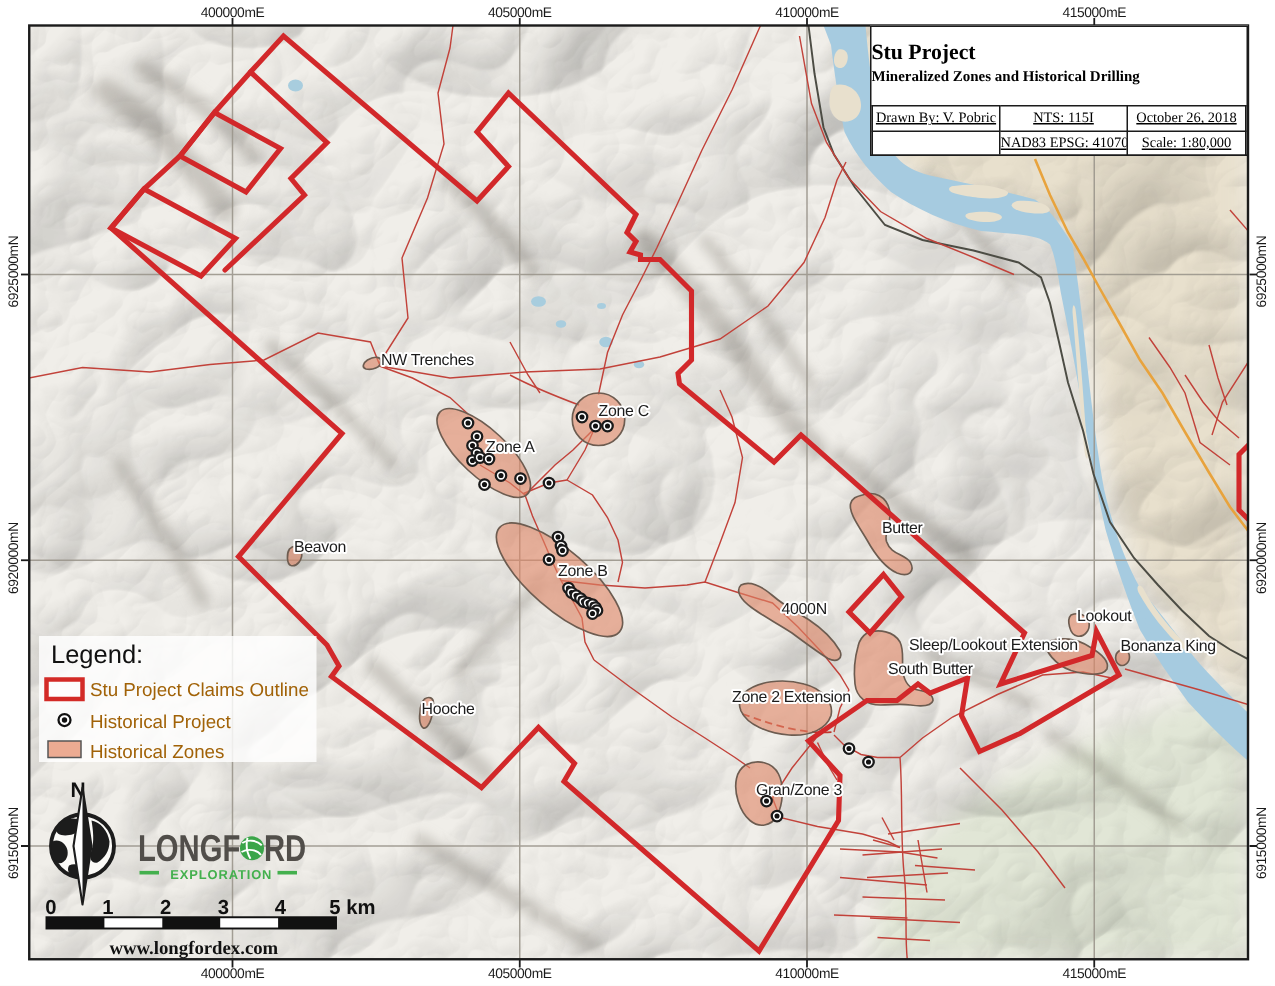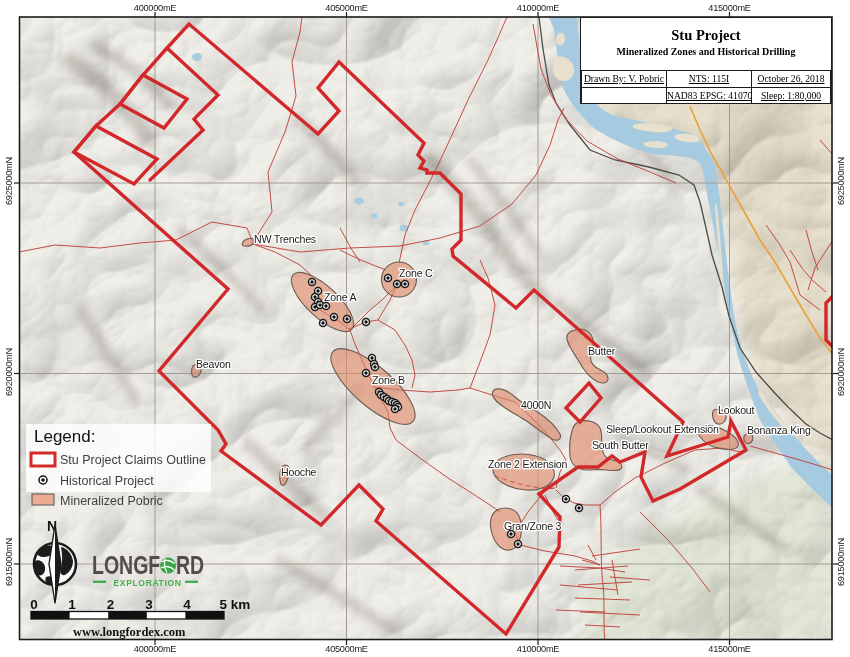--- a/index.html
+++ b/index.html
@@ -1,28 +1,28 @@
 <!DOCTYPE html>
 <html><head>
 <meta charset="utf-8">
 <style>
 html,body{margin:0;padding:0;background:#ffffff;}
 *{-webkit-font-smoothing:antialiased;}
 #page{position:relative;width:850px;height:657px;background:#ffffff;font-family:"Liberation Sans",sans-serif;overflow:hidden;}
 .coord{position:absolute;font-size:9.2px;letter-spacing:-0.25px;color:#1a1a1a;opacity:0.999;width:44px;text-align:center;line-height:10px;}
 .coordv{transform:rotate(-90deg);transform-origin:center;}
 #titlebox{position:absolute;opacity:0.999;left:580px;top:17px;width:252px;height:87px;background:#ffffff;border:1.4px solid #1b1b1b;box-sizing:border-box;font-family:"Liberation Serif",serif;}
-#titlebox .hd{height:52px;text-align:center;}
+#titlebox .hd{height:52px;}
 #titlebox .hd .l1{font-weight:bold;font-size:14.5px;padding-top:9px;}
 #titlebox .hd .l2{font-weight:bold;font-size:10px;margin-top:2px;white-space:nowrap;}
 #titlebox table{border-collapse:collapse;width:100%;table-layout:fixed;}
 #titlebox td{border:1px solid #1b1b1b;font-size:9.6px;text-align:center;height:15.5px;padding:0;white-space:nowrap;overflow:hidden;text-decoration:underline;}
-#legend{position:absolute;left:26px;top:424px;width:185px;height:68px;background:rgba(255,255,255,0.82);}
+#legend{position:absolute;left:26px;top:424px;width:185px;height:84px;background:rgba(255,255,255,0.82);}
 #legend .t{font-size:17px;color:#111;padding:3px 0 0 8px;opacity:0.999;}
-.litem{position:absolute;font-size:12.5px;color:#404040;white-space:nowrap;opacity:0.999;}
+.litem{position:absolute;font-size:12.5px;color:#a16207;white-space:nowrap;opacity:0.999;}
 </style>
 </head>
 <body>
 <div id="page">
 
 <svg id="map" width="850" height="657" viewBox="0 0 850 657" style="position:absolute;left:0;top:0">
 <defs>
 <clipPath id="mapclip">
           <rect x="19.5" y="17" width="812.5" height="622.5"></rect>
         </clipPath>
@@ -267,21 +267,21 @@
   <table>
     <tbody>
           <tr>
             <td style="width:84px;">Drawn By: V. Pobric</td>
             <td style="width:84px;">NTS: 115I</td>
             <td>October 26, 2018</td>
           </tr>
     <tr>
             <td style="border-right:none;"></td>
             <td>NAD83 EPSG: 41070</td>
-            <td>Sleep: 1:80,000</td>
+            <td>Scale: 1:80,000</td>
           </tr>
   </tbody>
       </table>
 </div>
 
 <div id="legend">
   <div class="t">Legend:</div>
 </div>
 <svg width="260" height="110" viewBox="0 0 260 110" style="position:absolute;left:0;top:424px;">
 
@@ -292,21 +292,21 @@
     <circle cx="43" cy="56" r="1.8" fill="#111"></circle>
   </g>
 
   <rect x="32" y="70" width="22" height="11" fill="#ecab92" stroke="#555" stroke-width="1"></rect>
 </svg>
 
 <div class="litem" style="left:60px;top:453px;">Stu Project Claims Outline</div>
 
 <div class="litem" style="left:60px;top:474px;">Historical Project</div>
 
-<div class="litem" style="left:60px;top:494px;">Mineralized Pobric</div>
+<div class="litem" style="left:60px;top:494px;">Historical Zones</div>
 
 <svg width="300" height="147" viewBox="0 0 300 147" style="position:absolute;left:0;top:510px;opacity:0.999;">
 
   <g>
     <text x="47" y="21" font-family="Liberation Sans,sans-serif" font-size="14" font-weight="bold" fill="#111">N</text>
     <circle cx="55" cy="54" r="21" fill="#fbfaf7" stroke="#1c1c1c" stroke-width="2.6"></circle>
     <path d="M37,42 C41,36 49,34 54,37 C56,40 54,44 49,46 C43,48 37,47 37,42 Z" fill="#1c1c1c"></path>
     <path d="M61,37 C67,38 72,44 73,51 C73,57 70,62 65,65 C61,66 59,62 61,57 C63,51 62,43 61,37 Z" fill="#1c1c1c"></path>
     <path d="M35,51 C39,49 44,52 45,57 C46,62 42,67 38,65 C34,62 33,55 35,51 Z" fill="#1c1c1c"></path>
     <path d="M46,67 C50,65 56,67 57,71 C56,74 50,75 47,73 C45,71 45,69 46,67 Z" fill="#1c1c1c"></path>

